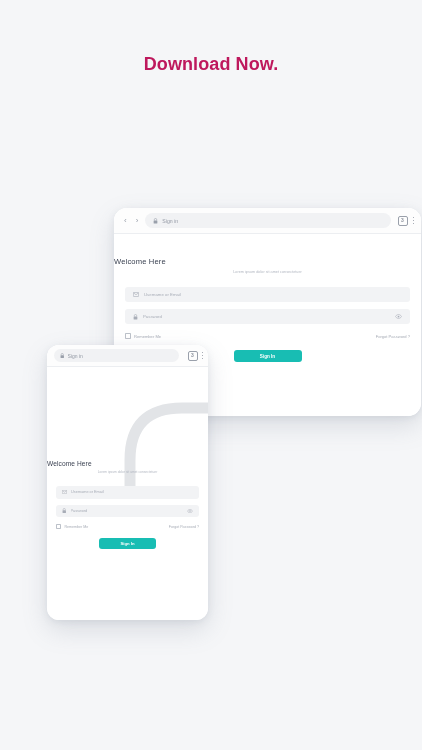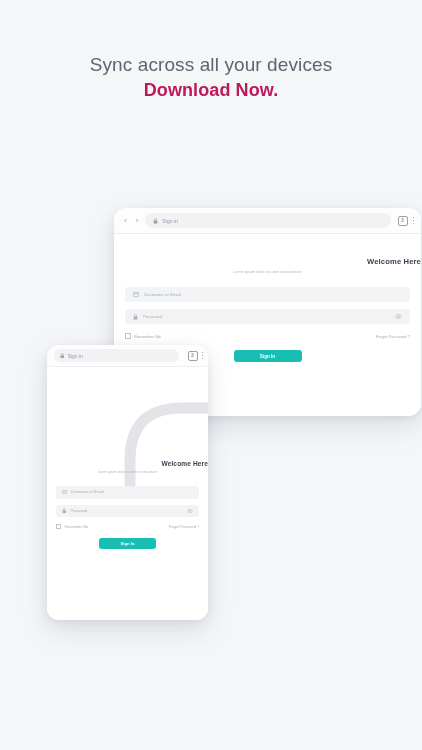--- a/index.html
+++ b/index.html
@@ -183,22 +183,22 @@
   }
 
   
   .page {
     position: relative;
     height: 100%;
     overflow: hidden;
   }
 
   .welcome {
-    text-align: right;
-    font-weight: bold;
+    text-align: left;
+    font-weight: normal;
     color: #3b4252;
   }
   .subtitle {
     text-align: center;
     color: #b3b8c2;
   }
   #device-back .welcome { font-size: 7.6px; margin-top: 23px; letter-spacing: 0.15px; }
   #device-back .subtitle { font-size: 3.8px; margin-top: 4px; }
   #device-front .welcome { font-size: 6.6px; margin-top: 0; letter-spacing: 0.1px; }
   #device-front .subtitle { font-size: 3.3px; margin-top: 3px; }
@@ -284,21 +284,20 @@
     height: 275px;
     pointer-events: none;
     z-index: 1;
   }
   #device-front .page > *:not(.inner-curve) { position: relative; z-index: 2; }
 </style>
 </head>
 <body>
 
 <div id="headline">
-  <span class="line1">Sync across all your devices</span>
   <span class="line2">Download Now.</span>
 </div>
 
 <div id="scene">
 
   <svg class="connector" viewBox="0 0 422 750" xmlns="http://www.w3.org/2000/svg" aria-hidden="true">
     <path d="M265 336 L265 358 Q265 386 237 386 L196 386" fill="none" stroke="#4fd1c8" stroke-width="13" stroke-linecap="round"></path>
   </svg>
 
   <div class="device" id="device-back">

